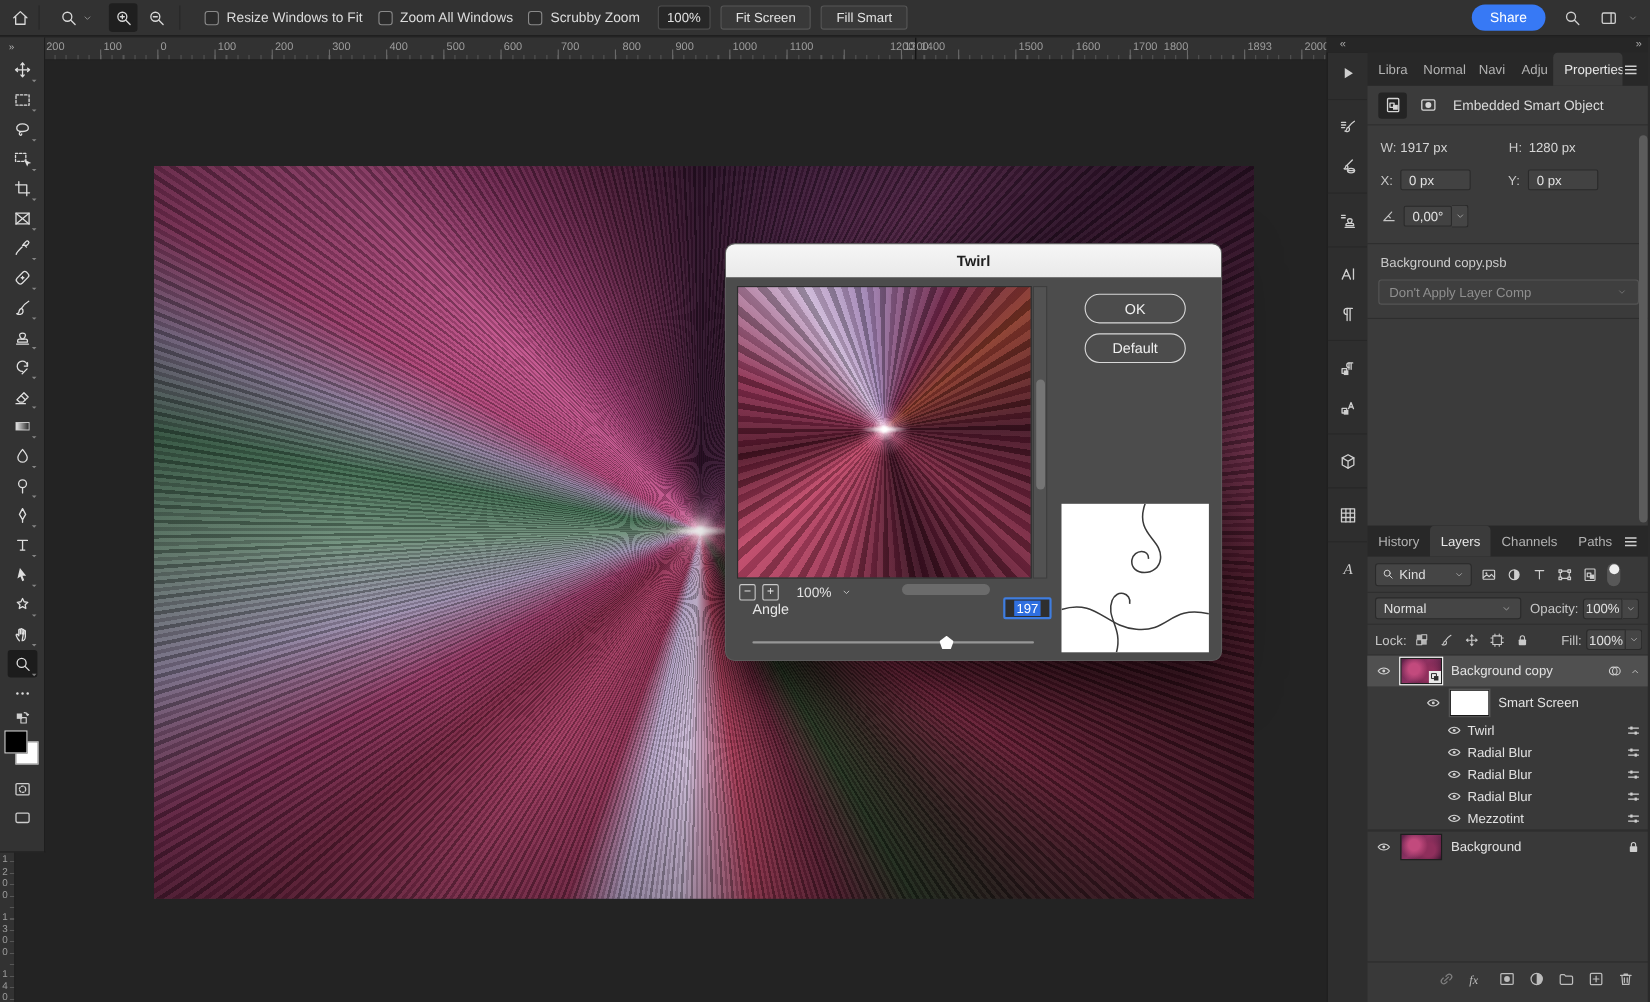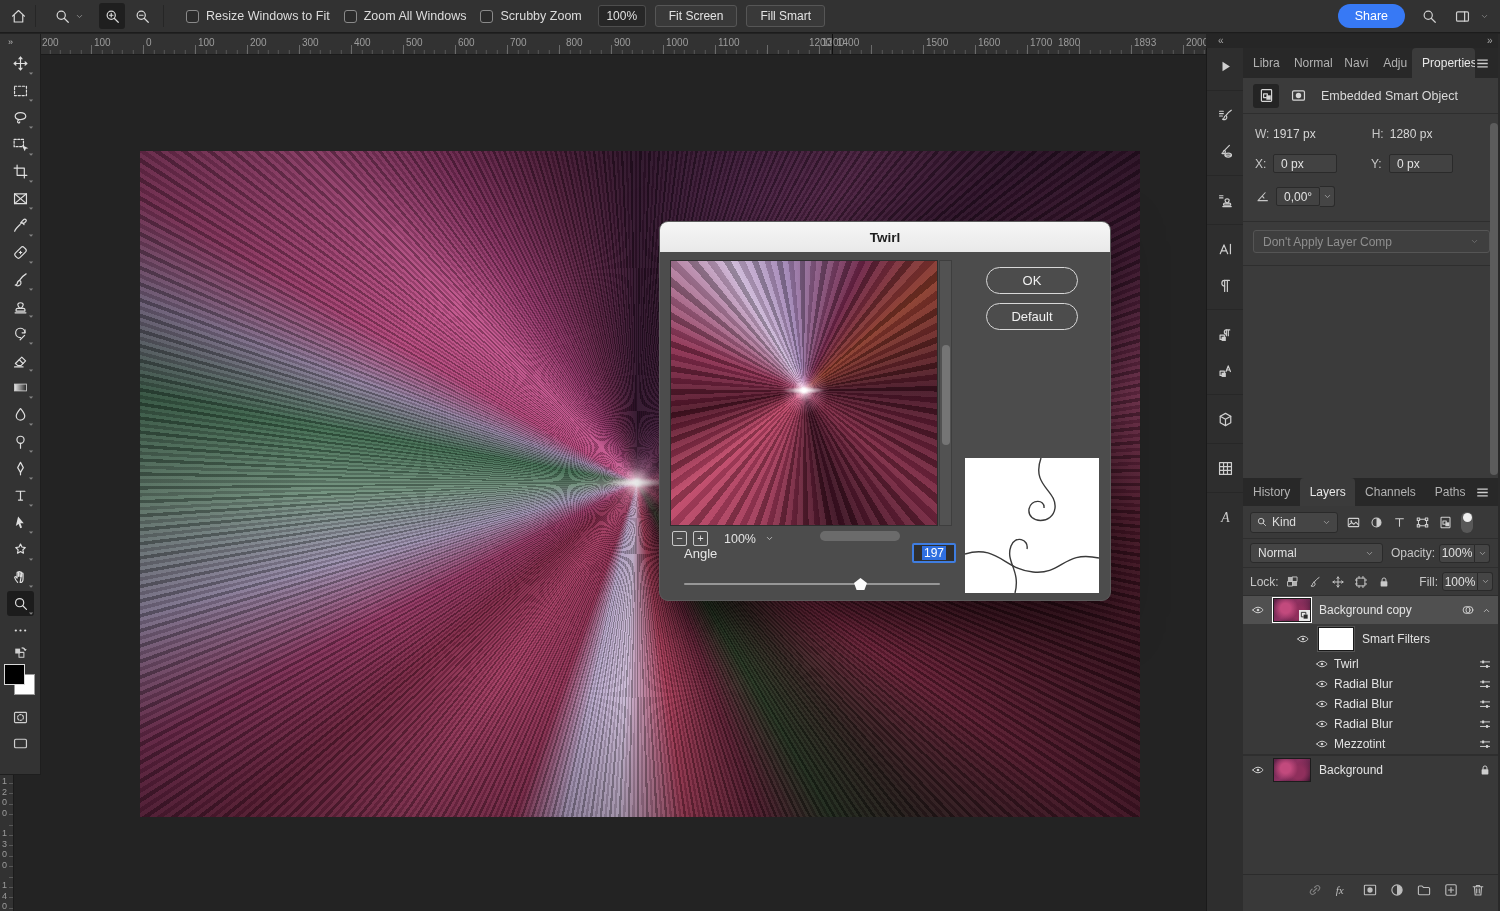--- a/index.html
+++ b/index.html
@@ -682,20 +682,21 @@
           </svg>
         </span>
       <div class="tr-field" style="width:44px;margin-left:6px;">0,00°</div>
       <div class="mini-chev" style="height:21px;" id="rotChev">
           <svg viewBox="0 0 20 20" width="11" height="11" fill="none" stroke="currentColor" stroke-width="1.4" stroke-linecap="round" stroke-linejoin="round">
             <path d="M6 8l4 4 4-4"></path>
           </svg>
         </div>
     </div>
     <div class="props-div"></div>
+    <div class="psb-name">Background copy.psb</div>
     <div class="comp-select">
       <span>Don't Apply Layer Comp</span>
       <span class="chev" id="compChev">
           <svg viewBox="0 0 20 20" width="11" height="11" fill="none" stroke="currentColor" stroke-width="1.4" stroke-linecap="round" stroke-linejoin="round">
             <path d="M6 8l4 4 4-4"></path>
           </svg>
         </span>
     </div>
     <div class="props-div" style="margin-top:12px;"></div>
     <div class="props-scroll"></div>
@@ -860,21 +861,21 @@
         </div>
         <div class="layer-row" style="height: 30px;">
           <div style="width: 53px; flex: 0 0 auto;"></div>
           <div style="color: rgb(208, 208, 208);">
             <svg viewBox="0 0 20 20" width="14" height="14" fill="none" stroke="currentColor" stroke-width="1.4" stroke-linecap="round" stroke-linejoin="round">
               <path d="M2.6 10S5.6 6 10 6s7.4 4 7.4 4-3 4-7.4 4S2.6 10 2.6 10z"></path>
               <circle cx="10" cy="10" r="1.9" fill="currentColor" stroke="none"></circle>
             </svg>
           </div>
           <div class="sf-thumb" style="margin-left: 8px;"></div>
-          <div class="layer-name">Smart Filters</div>
+          <div class="layer-name">Smart Screen</div>
         </div>
         <div class="layer-row filter-row">
           <div style="width: 72px; flex: 0 0 auto;"></div>
           <div style="color: rgb(207, 207, 207);">
             <svg viewBox="0 0 20 20" width="14" height="14" fill="none" stroke="currentColor" stroke-width="1.4" stroke-linecap="round" stroke-linejoin="round">
               <path d="M2.6 10S5.6 6 10 6s7.4 4 7.4 4-3 4-7.4 4S2.6 10 2.6 10z"></path>
               <circle cx="10" cy="10" r="1.9" fill="currentColor" stroke="none"></circle>
             </svg>
           </div>
           <div class="layer-name" style="margin-left: 5px;">Twirl</div>

